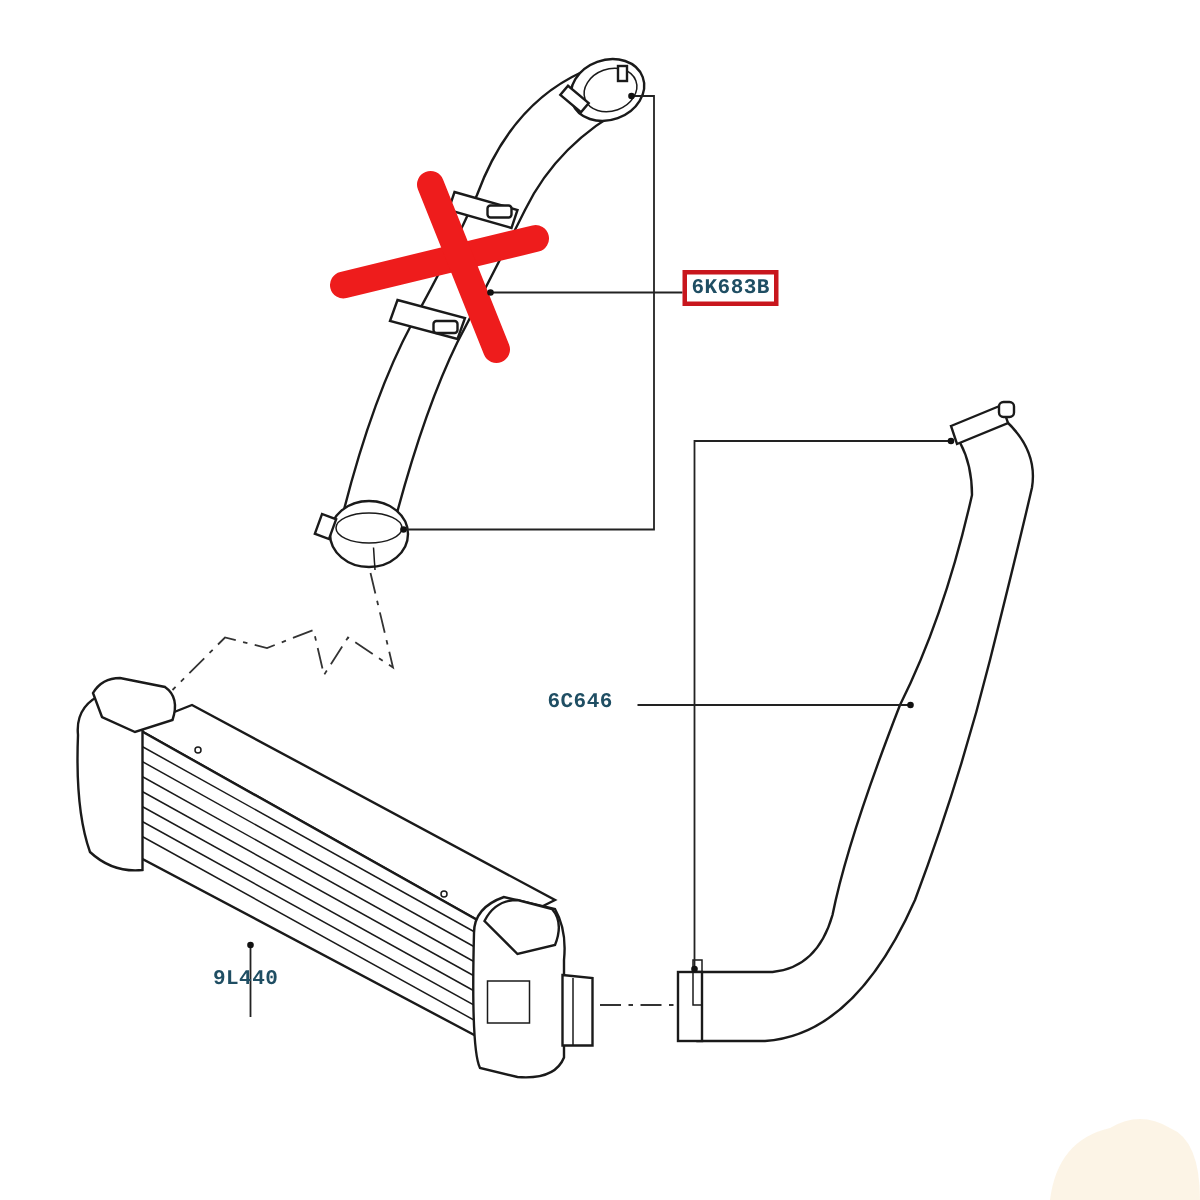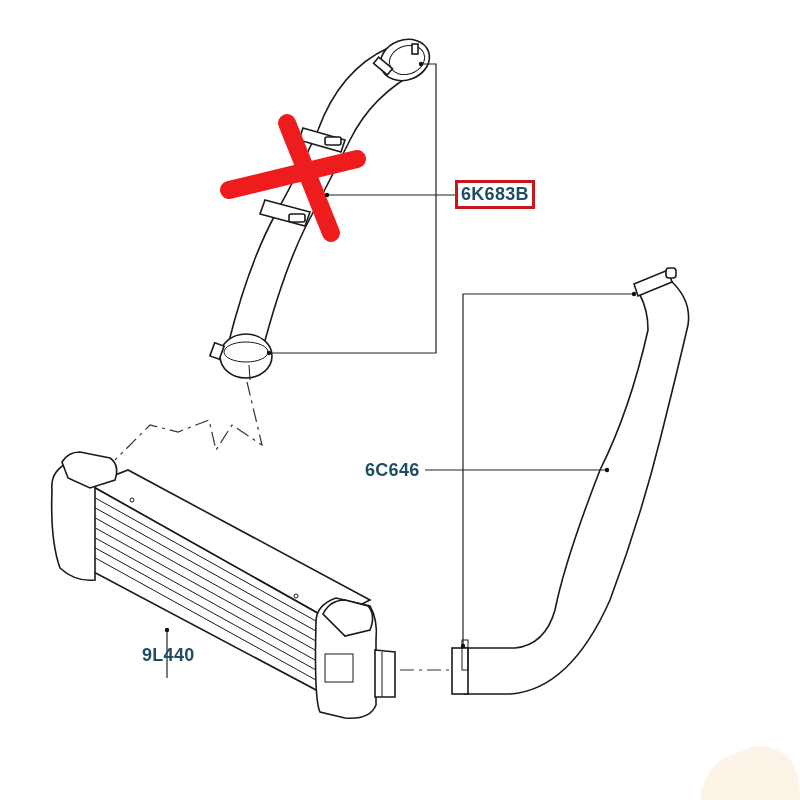--- a/index.html
+++ b/index.html
@@ -1,22 +1,22 @@
 <!DOCTYPE html>
 <html><head>
 <meta charset="utf-8">
 <style>
   html, body { margin: 0; padding: 0; background: #ffffff; }
   body { width: 800px; height: 800px; position: relative; overflow: hidden; }
   #canvas { position: absolute; left: 0; top: 0; width: 800px; height: 800px; }
   .label {
     position: absolute;
-    font-family: Liberation Sans, sans-serif;
+    font-family: Liberation Mono, monospace;
     font-weight: bold;
-    font-size: 18px;
+    font-size: 14px;
     color: #1f4e63;
     letter-spacing: 0.3px;
     white-space: nowrap;
   }
   .label-boxed {
     border: 3px solid #c8161d;
     padding: 1px 3px;
     background: #fff;
   }
   .line { stroke: #222; stroke-width: 1.2; fill: none; }

